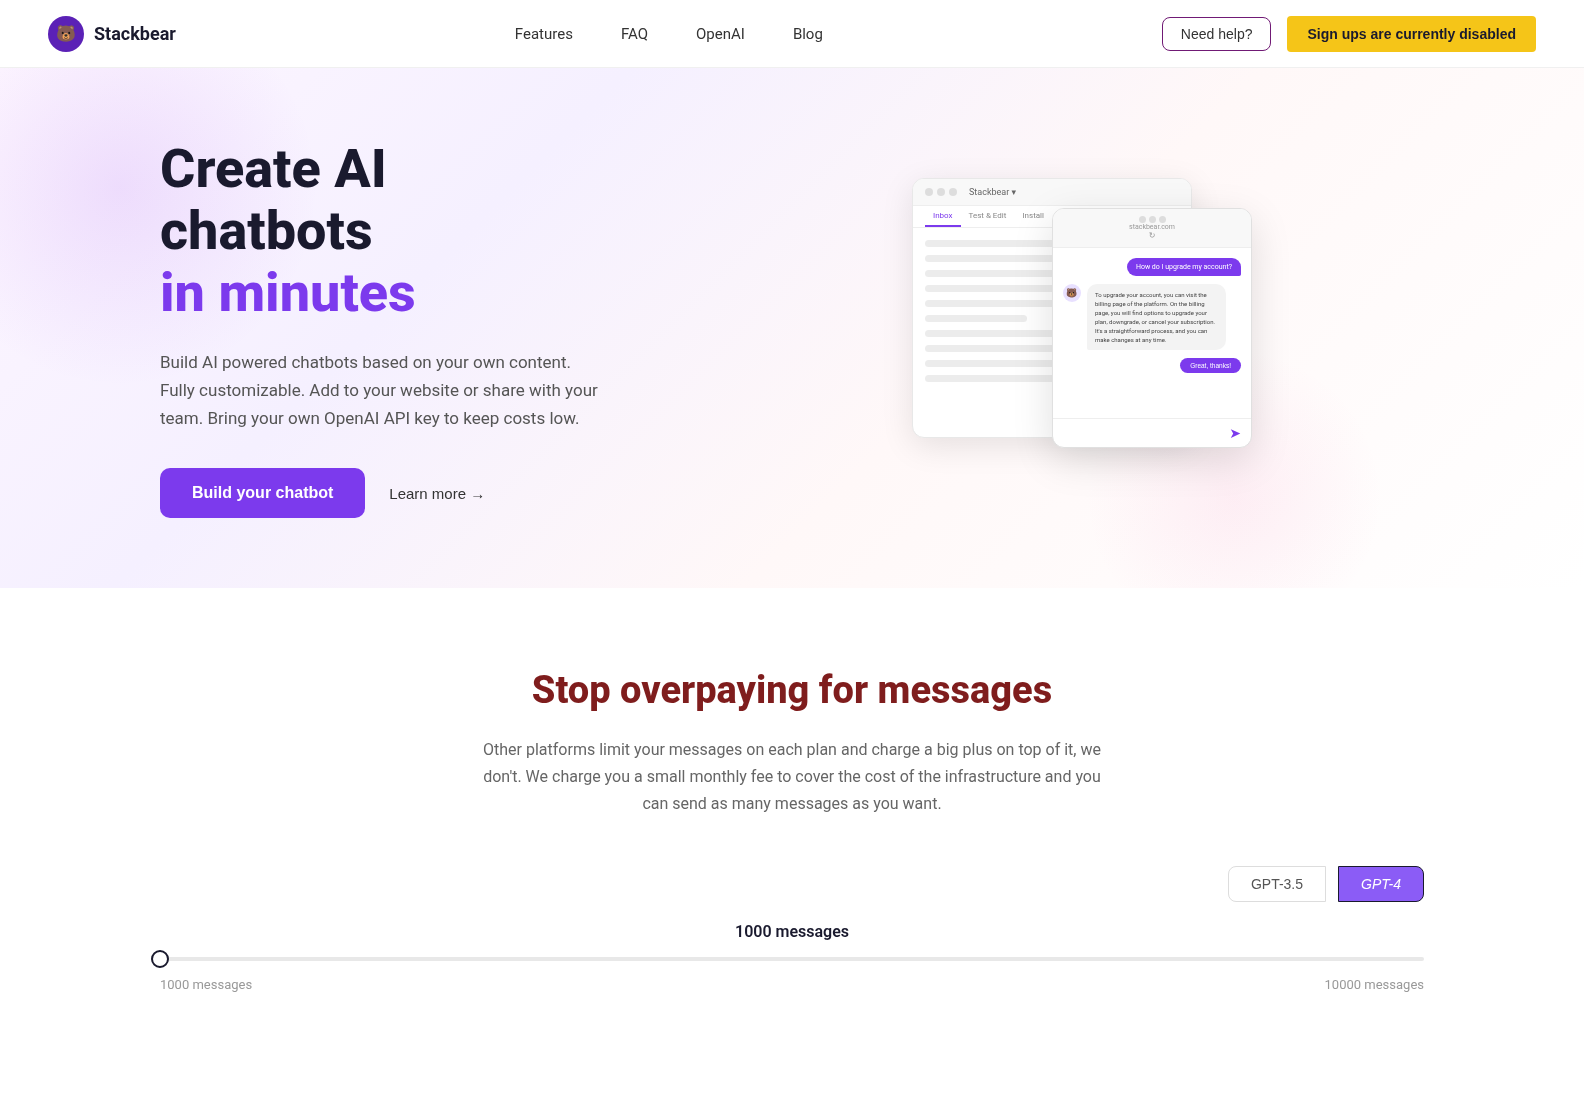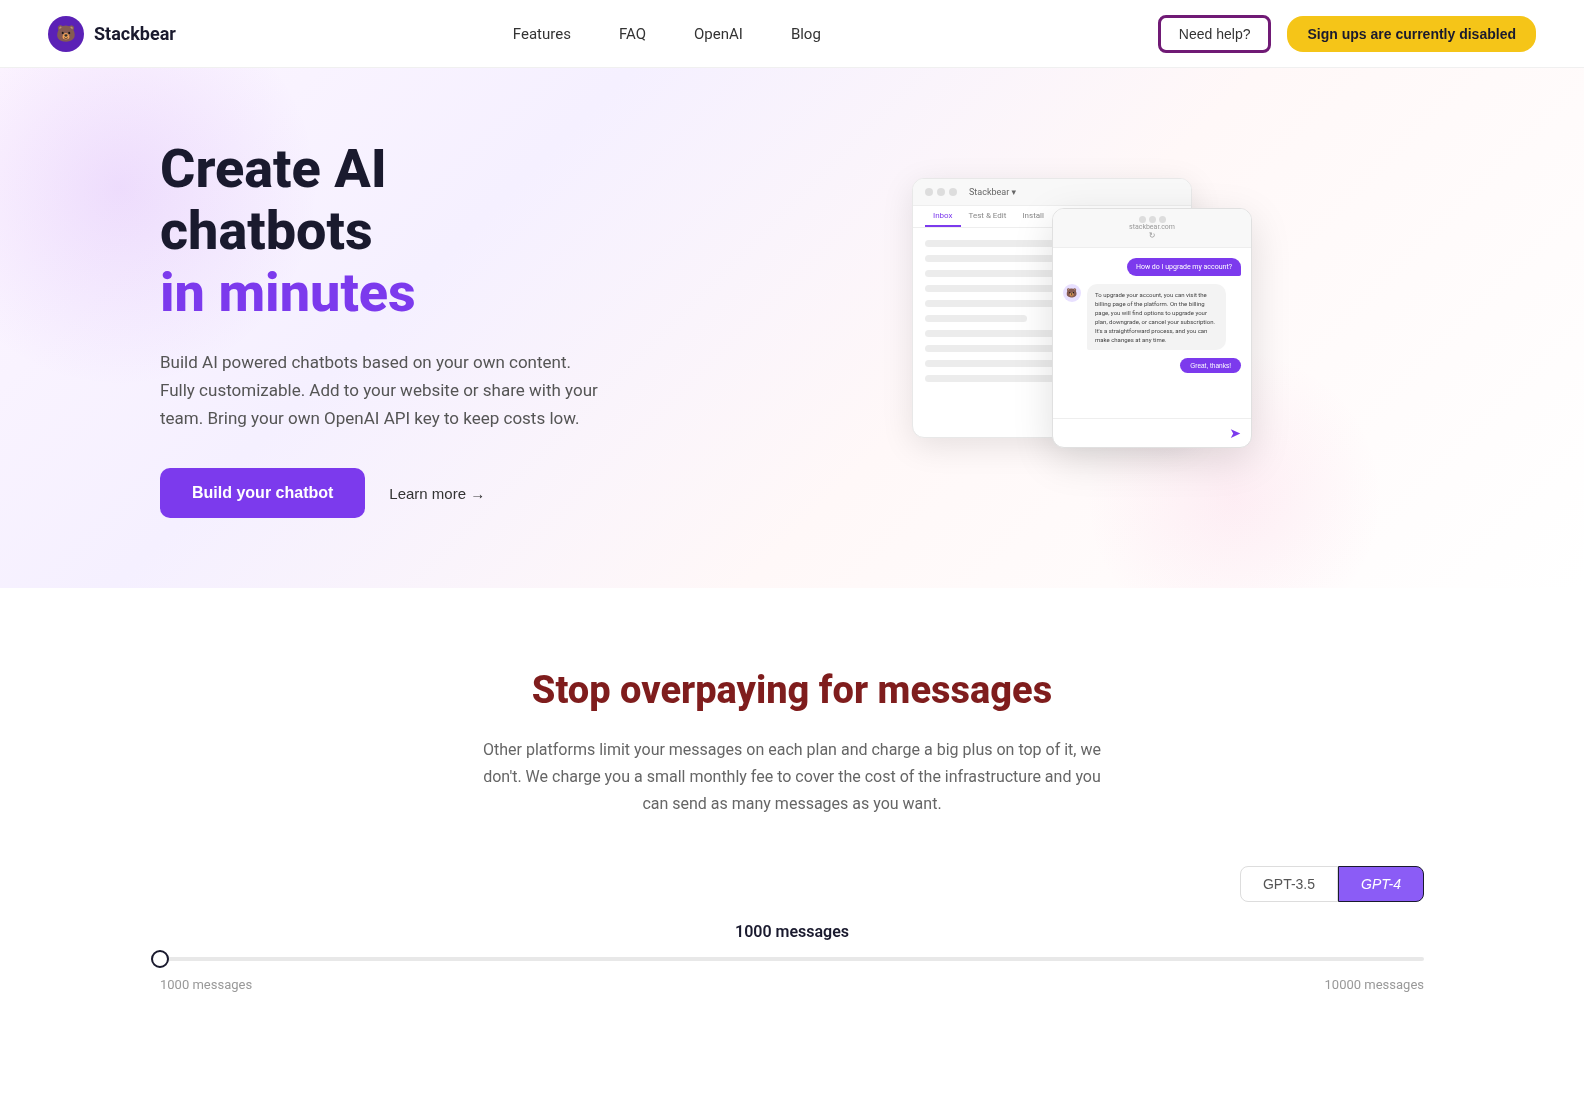--- a/index.html
+++ b/index.html
@@ -53,31 +53,31 @@
       color: #333;
       font-size: 15px;
     }
     .nav-right {
       display: flex;
       align-items: center;
       gap: 16px;
     }
     .btn-need-help {
       background: #fff;
-      border: 3px solid #701a75;
+      border: 1px solid #701a75;
       border-radius: 8px;
       padding: 8px 18px;
       font-size: 14px;
       cursor: pointer;
       color: #333;
     }
     .btn-signup-disabled {
       background: #f5c518;
       border: none;
-      border-radius: 16px;
+      border-radius: 4px;
       padding: 10px 20px;
       font-size: 14px;
       font-weight: 600;
       cursor: pointer;
       color: #1a1a2e;
       white-space: nowrap;
     }
 
     
     .hero {
@@ -358,21 +358,21 @@
       line-height: 1.7;
       color: #666;
       max-width: 640px;
       margin: 0 auto 48px;
     }
 
     
     .gpt-tabs {
       display: flex;
       justify-content: flex-end;
-      gap: 0;
+      gap: 12px;
       margin-bottom: 20px;
       padding-right: 40px;
     }
     .gpt-tab {
       padding: 9px 22px;
       font-size: 14px;
       font-weight: 500;
       border: 1px solid #ddd;
       cursor: pointer;
       background: #fff;

